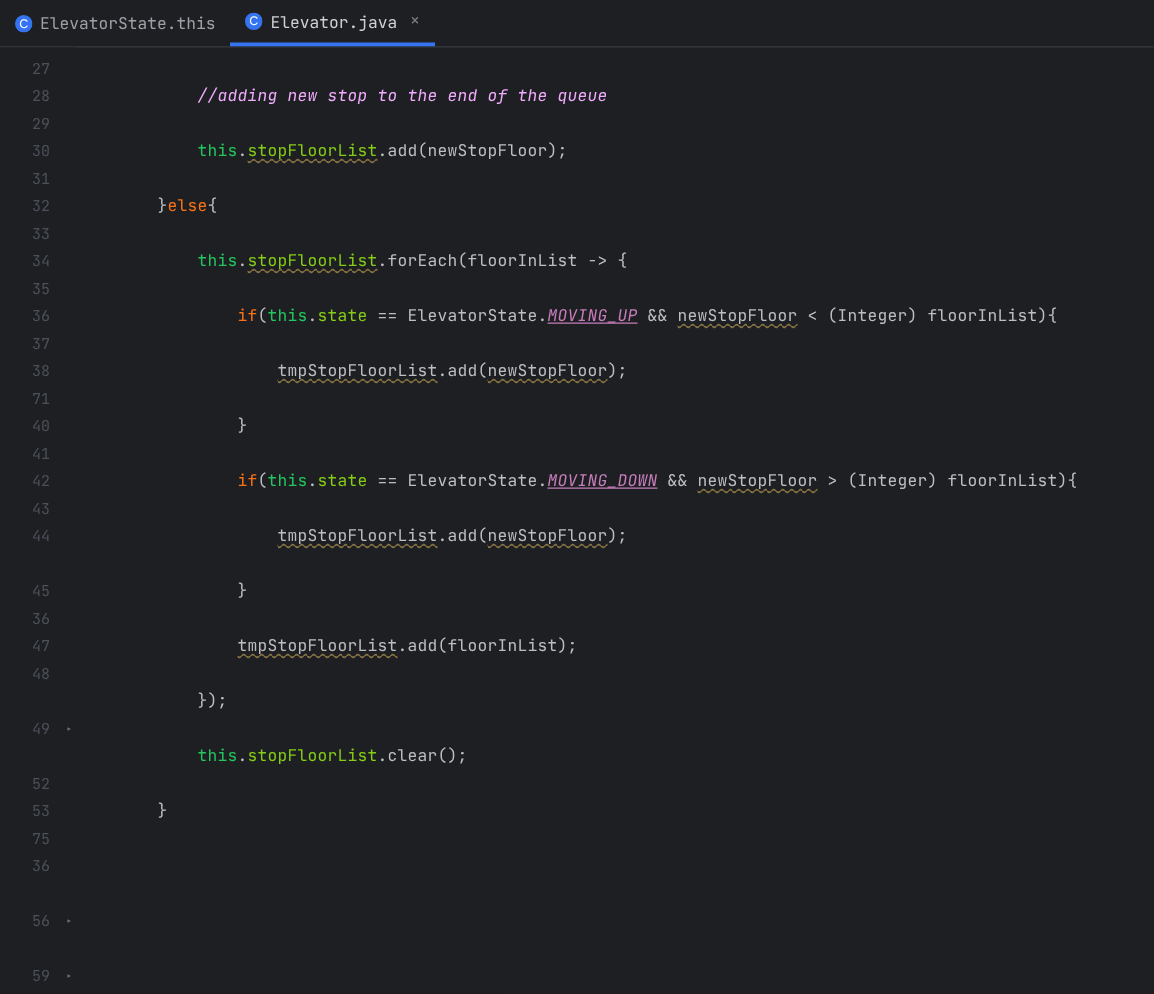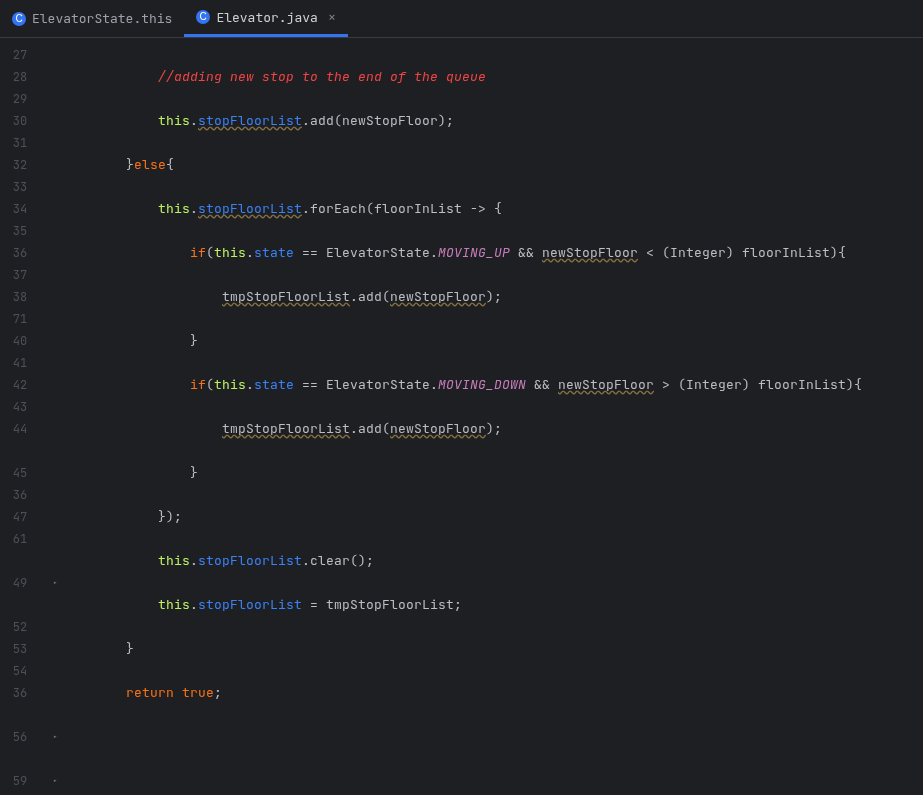--- a/index.html
+++ b/index.html
@@ -45,21 +45,21 @@
   margin-left: 4px;
 }
 .editor {
   display: flex;
   height: calc(100% - 38px);
 }
 .gutter {
   width: 62px;
   background: #1e1f22;
   padding-top: 6px;
-  text-align: center;
+  text-align: right;
   color: #4b5059;
   font-size: 12px;
   flex-shrink: 0;
   user-select: none;
 }
 .line-num {
   height: 22px;
   line-height: 22px;
   padding-right: 22px;
   position: relative;
@@ -74,24 +74,24 @@
 }
 .code {
   flex: 1;
   padding-top: 6px;
   white-space: pre;
   line-height: 22px;
   letter-spacing: 0.2px;
 }
 .code-line { height: 22px; }
 .kw { color: #f97316; }
-.field { color: #3b82f6; }
-.comment { color: #ef4444; font-style: italic; }
-.static-field { color: #c77dbb; font-style: italic; }
-.this { color: #bef264; }
+.field { color: #84cc16; }
+.comment { color: #f0abfc; font-style: italic; }
+.static-field { color: #c77dbb; font-style: italic; text-decoration: underline; }
+.this { color: #22c55e; }
 .warn-under { text-decoration: underline wavy #857042; text-decoration-skip-ink: none; }
 </style>
 </head>
 <body>
 
 <div class="tabs">
   <div class="tab">
     <span class="tab-icon">
       <svg width="14" height="14" viewBox="0 0 14 14">
           <circle cx="7" cy="7" r="7" fill="#3574f0"></circle>
@@ -129,50 +129,49 @@
     <div class="line-num">71</div>
     <div class="line-num">40</div>
     <div class="line-num">41</div>
     <div class="line-num">42</div>
     <div class="line-num">43</div>
     <div class="line-num">44</div>
     <div class="line-num"></div>
     <div class="line-num">45</div>
     <div class="line-num">36</div>
     <div class="line-num">47</div>
-    <div class="line-num">61</div>
+    <div class="line-num">48</div>
     <div class="line-num"></div>
     <div class="line-num"><span>49</span><span class="fold-icon">▸</span></div>
     <div class="line-num"></div>
     <div class="line-num">52</div>
     <div class="line-num">53</div>
-    <div class="line-num">54</div>
+    <div class="line-num">75</div>
     <div class="line-num">36</div>
     <div class="line-num"></div>
     <div class="line-num"><span>56</span><span class="fold-icon">▸</span></div>
     <div class="line-num"></div>
     <div class="line-num"><span>59</span><span class="fold-icon">▸</span></div>
   </div>
 
   <div class="code">
 <div class="code-line">            <span class="comment">//adding new stop to the end of the queue</span></div>
 <div class="code-line">            <span class="this">this</span><span>.</span><span class="field warn-under">stopFloorList</span><span>.add(newStopFloor);</span></div>
 <div class="code-line">        <span>}</span><span class="kw">else</span><span>{</span></div>
 <div class="code-line">            <span class="this">this</span><span>.</span><span class="field warn-under">stopFloorList</span><span>.forEach(floorInList -&gt; {</span></div>
 <div class="code-line">                <span class="kw">if</span><span>(</span><span class="this">this</span><span>.</span><span class="field">state</span><span> == ElevatorState.</span><span class="static-field">MOVING_UP</span><span> &amp;&amp; </span><span class="warn-under">newStopFloor</span><span> &lt; (Integer) floorInList){</span></div>
 <div class="code-line">                    <span class="warn-under">tmpStopFloorList</span><span>.add(</span><span class="warn-under">newStopFloor</span><span>);</span></div>
 <div class="code-line">                <span>}</span></div>
 <div class="code-line">                <span class="kw">if</span><span>(</span><span class="this">this</span><span>.</span><span class="field">state</span><span> == ElevatorState.</span><span class="static-field">MOVING_DOWN</span><span> &amp;&amp; </span><span class="warn-under">newStopFloor</span><span> &gt; (Integer) floorInList){</span></div>
 <div class="code-line">                    <span class="warn-under">tmpStopFloorList</span><span>.add(</span><span class="warn-under">newStopFloor</span><span>);</span></div>
 <div class="code-line">                <span>}</span></div>
+<div class="code-line">                <span class="warn-under">tmpStopFloorList</span><span>.add(floorInList);</span></div>
 <div class="code-line">            <span>});</span></div>
 <div class="code-line">            <span class="this">this</span><span>.</span><span class="field">stopFloorList</span><span>.clear();</span></div>
-<div class="code-line">            <span class="this">this</span><span>.</span><span class="field">stopFloorList</span><span> = tmpStopFloorList;</span></div>
 <div class="code-line">        <span>}</span></div>
-<div class="code-line">        <span class="kw">return </span><span class="kw">true</span><span>;</span></div>
 
 
 
 
 
 
 
 
 
 

